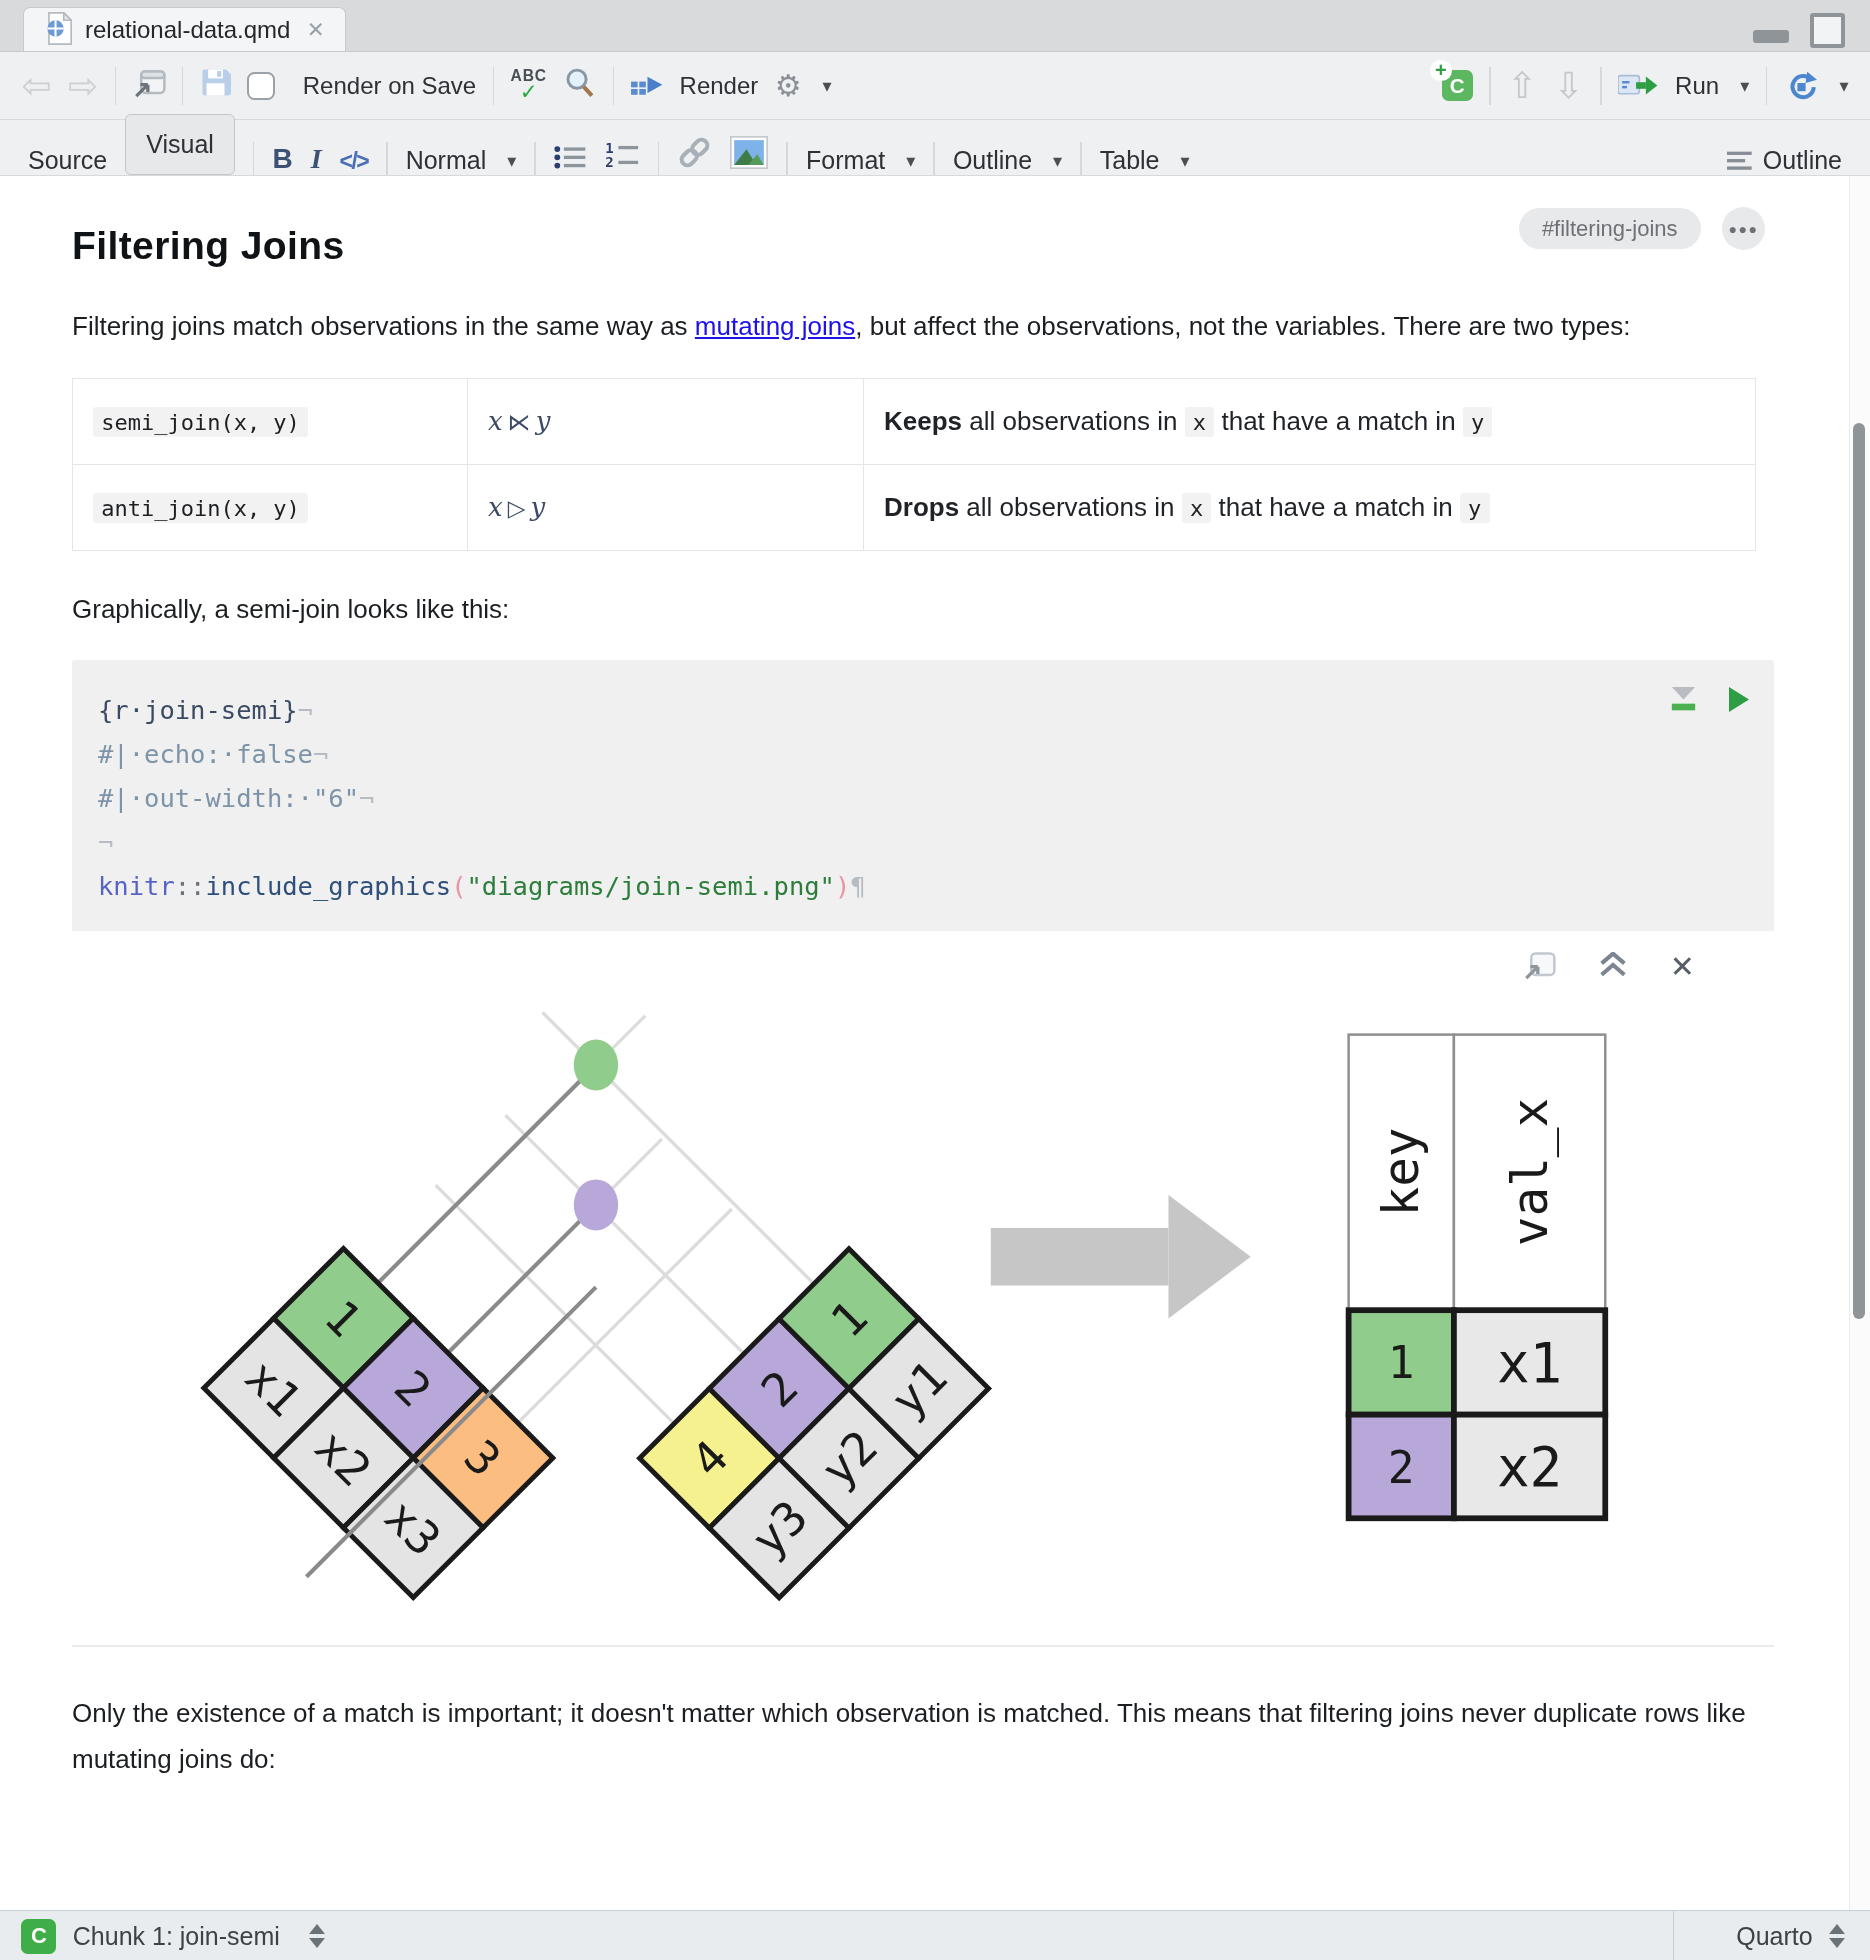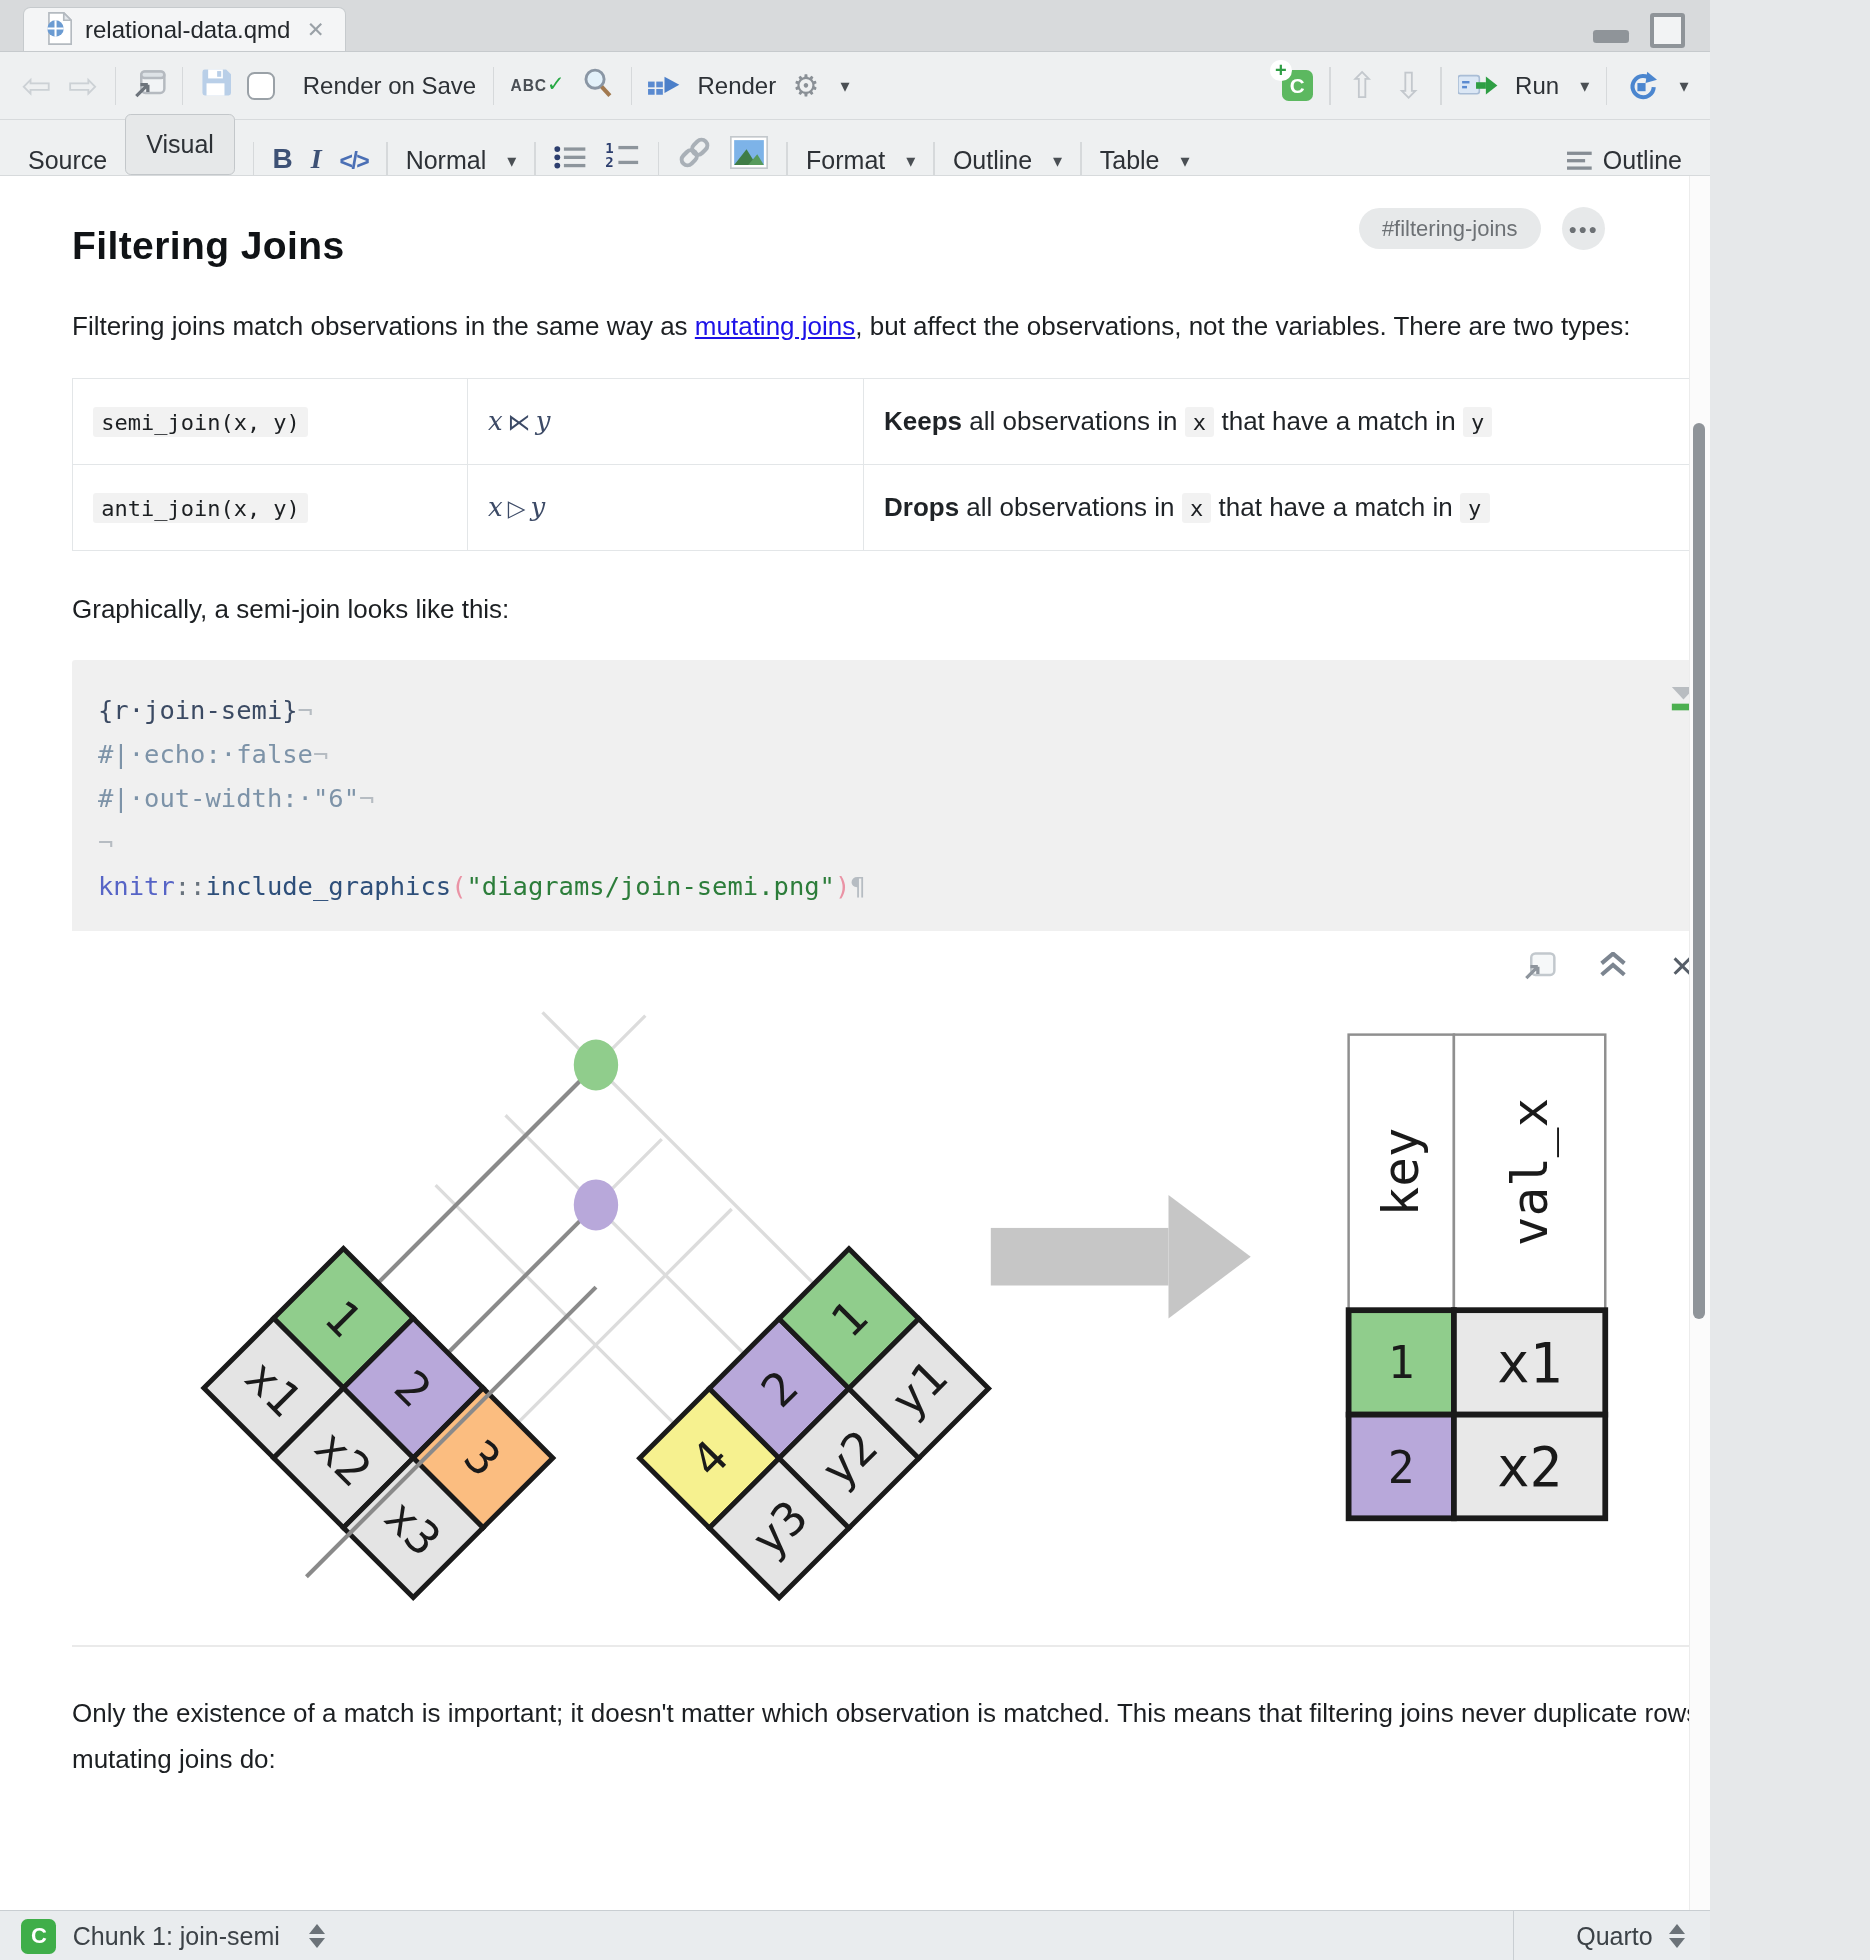--- a/index.html
+++ b/index.html
@@ -4,42 +4,42 @@
 <style>
   * { box-sizing: border-box; }
   html,body { margin:0; padding:0; }
   body {
     width:1870px; height:1961px;
     background:#e6e8ea;
     font-family:"Liberation Sans", sans-serif;
     color:#1f2327;
     overflow:hidden;
   }
-  .window { width:1710px; height:1961px; display:flex; flex-direction:column; background:#e6e8ea; }
+  .window { width:1870px; height:1961px; display:flex; flex-direction:column; background:#e6e8ea; }
 
   
   .tabbar { height:51px; background:#d8dadc; display:flex; align-items:flex-end; padding-left:23px; position:relative; flex:0 0 auto; }
   .tab { height:44px; background:#f4f5f6; border:0.8px solid #c6cacd; border-bottom:none; border-radius:7.4px 7.4px 0 0; display:flex; align-items:center; gap:13px; padding:0 20px; }
   .tab-title { font-size:24px; color:#24282c; }
   .tab-close { font-size:21.4px; color:#9aa1a7; margin-left:3.3px; }
   .win-controls { position:absolute; right:25px; top:13px; display:flex; gap:21.4px; align-items:center; }
   .win-min { width:36px; height:13px; background:#8f9499; border-radius:3.3px; margin-top:11.5px; }
   .win-max { width:35px; height:35px; border:4.1px solid #8f9499; border-radius:3.3px; background:#f2f3f4; }
 
   
   .toolbar { height:69px; background:#eef0f1; border-top:0.8px solid #c6cacd; border-bottom:0.8px solid #d7dadc; display:flex; align-items:center; padding:0 21.4px; gap:16.4px; font-size:24px; color:#2d3136; flex:0 0 auto; }
   .fmtbar { height:56px; background:#eef0f1; border-bottom:0.8px solid #d7dadc; display:flex; align-items:flex-end; padding:0 28px; gap:18px; font-size:25px; color:#2d3136; flex:0 0 auto; }
   .sep { width:1.6px; height:38px; background:#d6d9db; flex:0 0 auto; }
   .sep-s { width:1.6px; height:33px; background:#d6d9db; flex:0 0 auto; }
   .spacer { flex:1; }
   .tb-btn { display:flex; align-items:center; gap:16px; }
   .caret { font-size:18px; color:#4a4f54; margin-left:5px; }
   .nav-arrow { font-size:36px; color:#ccd1d5; line-height:1; }
   .checkbox { width:28px; height:28px; background:#fff; border:2.5px solid #9aa1a7; border-radius:7.4px; margin-right:11.5px; }
-  .abc { display:flex; flex-direction:row; align-items:center; line-height:1; }
+  .abc { display:flex; flex-direction:column; align-items:center; line-height:1; }
   .abc-txt { font-size:15.6px; font-weight:bold; color:#4a4f55; letter-spacing:0.8px; }
   .abc-check { font-size:21.4px; color:#27a844; margin-top:-1.6px; }
   .visual-box { border:1.6px solid #c3c7ca; background:#e6e8e9; border-radius:5.8px; padding:15px 20px; }
   .bold-ic { font-weight:bold; font-size:28px; color:#3d5175; }
   .italic-ic { font-family:"Liberation Serif", serif; font-style:italic; font-weight:bold; font-size:28px; color:#3d5175; }
   .code-ic { font-size:23px; font-weight:bold; color:#4a6fb5; letter-spacing:-1.6px; }
   .outline-grp { display:flex; align-items:center; gap:8.2px; }
 
   
   .editor { flex:1 1 auto; background:#ffffff; position:relative; overflow:hidden; }

